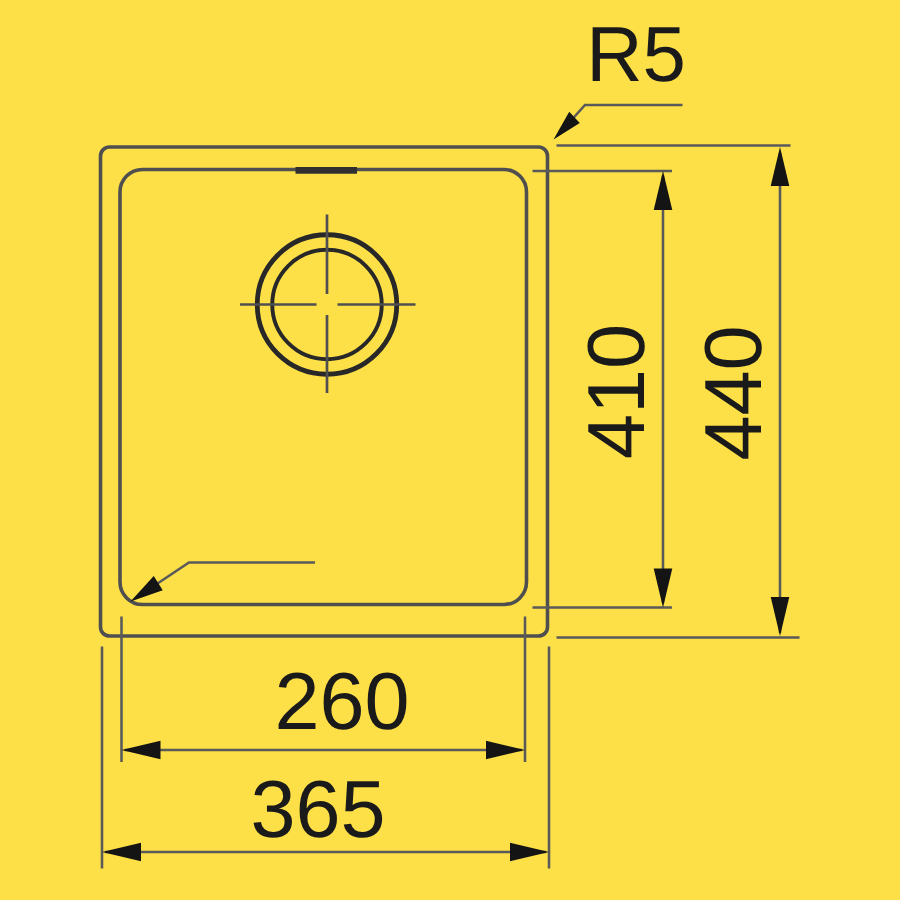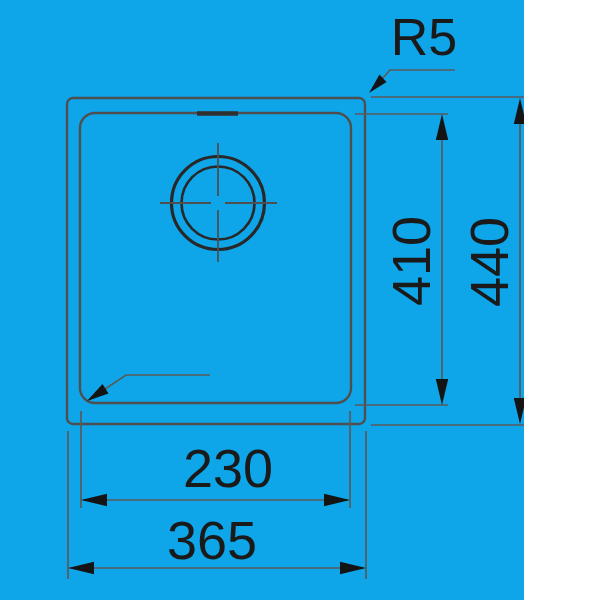--- a/index.html
+++ b/index.html
@@ -2,23 +2,23 @@
 <html><head>
 <meta charset="utf-8">
 <style>
   html, body {
     margin: 0;
     padding: 0;
     background: #ffffff;
   }
   #canvas {
     position: relative;
-    width: 524px;
+    width: 600px;
     height: 600px;
-    background: #0ea5e9;
+    background: #fde047;
     font-family: "Liberation Sans", sans-serif;
     overflow: hidden;
   }
   #linework {
     position: absolute;
     left: 0;
     top: 0;
   }
   .dim-text {
     position: absolute;
@@ -100,17 +100,17 @@
     </g>
   </svg>
 
   <div class="radius-text" style="left:424px; top:37px;">R5</div>
 
 
   <div class="dim-text vertical" style="left:411px; top:261px;">410</div>
 
   <div class="dim-text vertical" style="left:489px; top:262px;">440</div>
 
-  <div class="dim-text" style="left:228px; top:468px;">230</div>
+  <div class="dim-text" style="left:228px; top:468px;">260</div>
 
   <div class="dim-text" style="left:212px; top:540px;">365</div>
 
 </div>
 
 </body></html>

